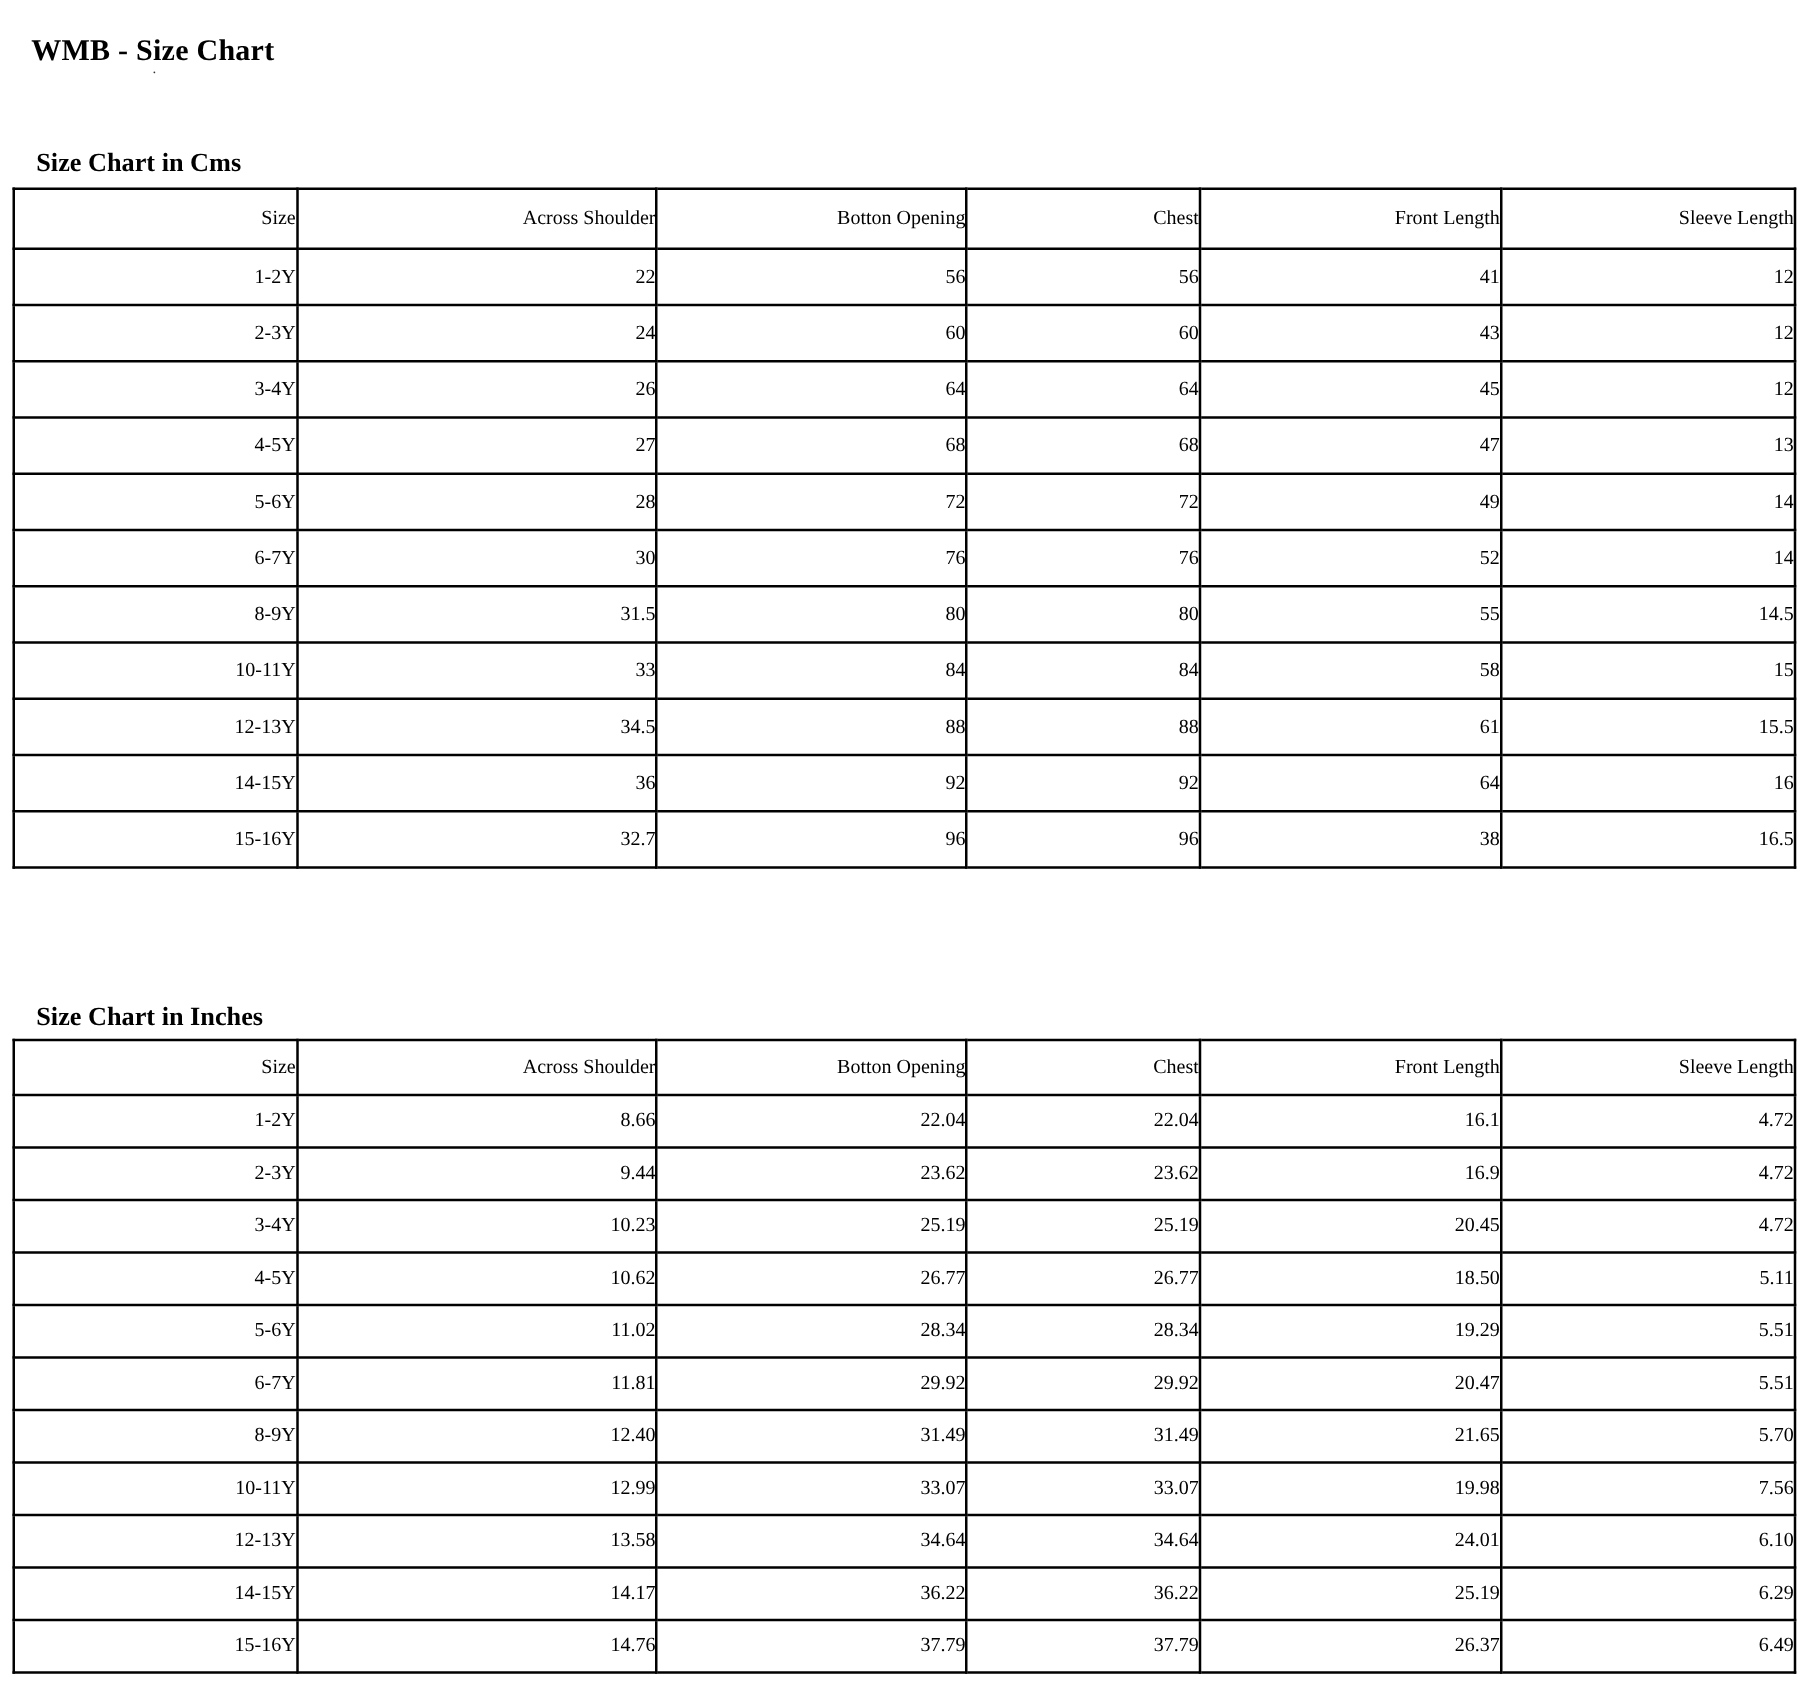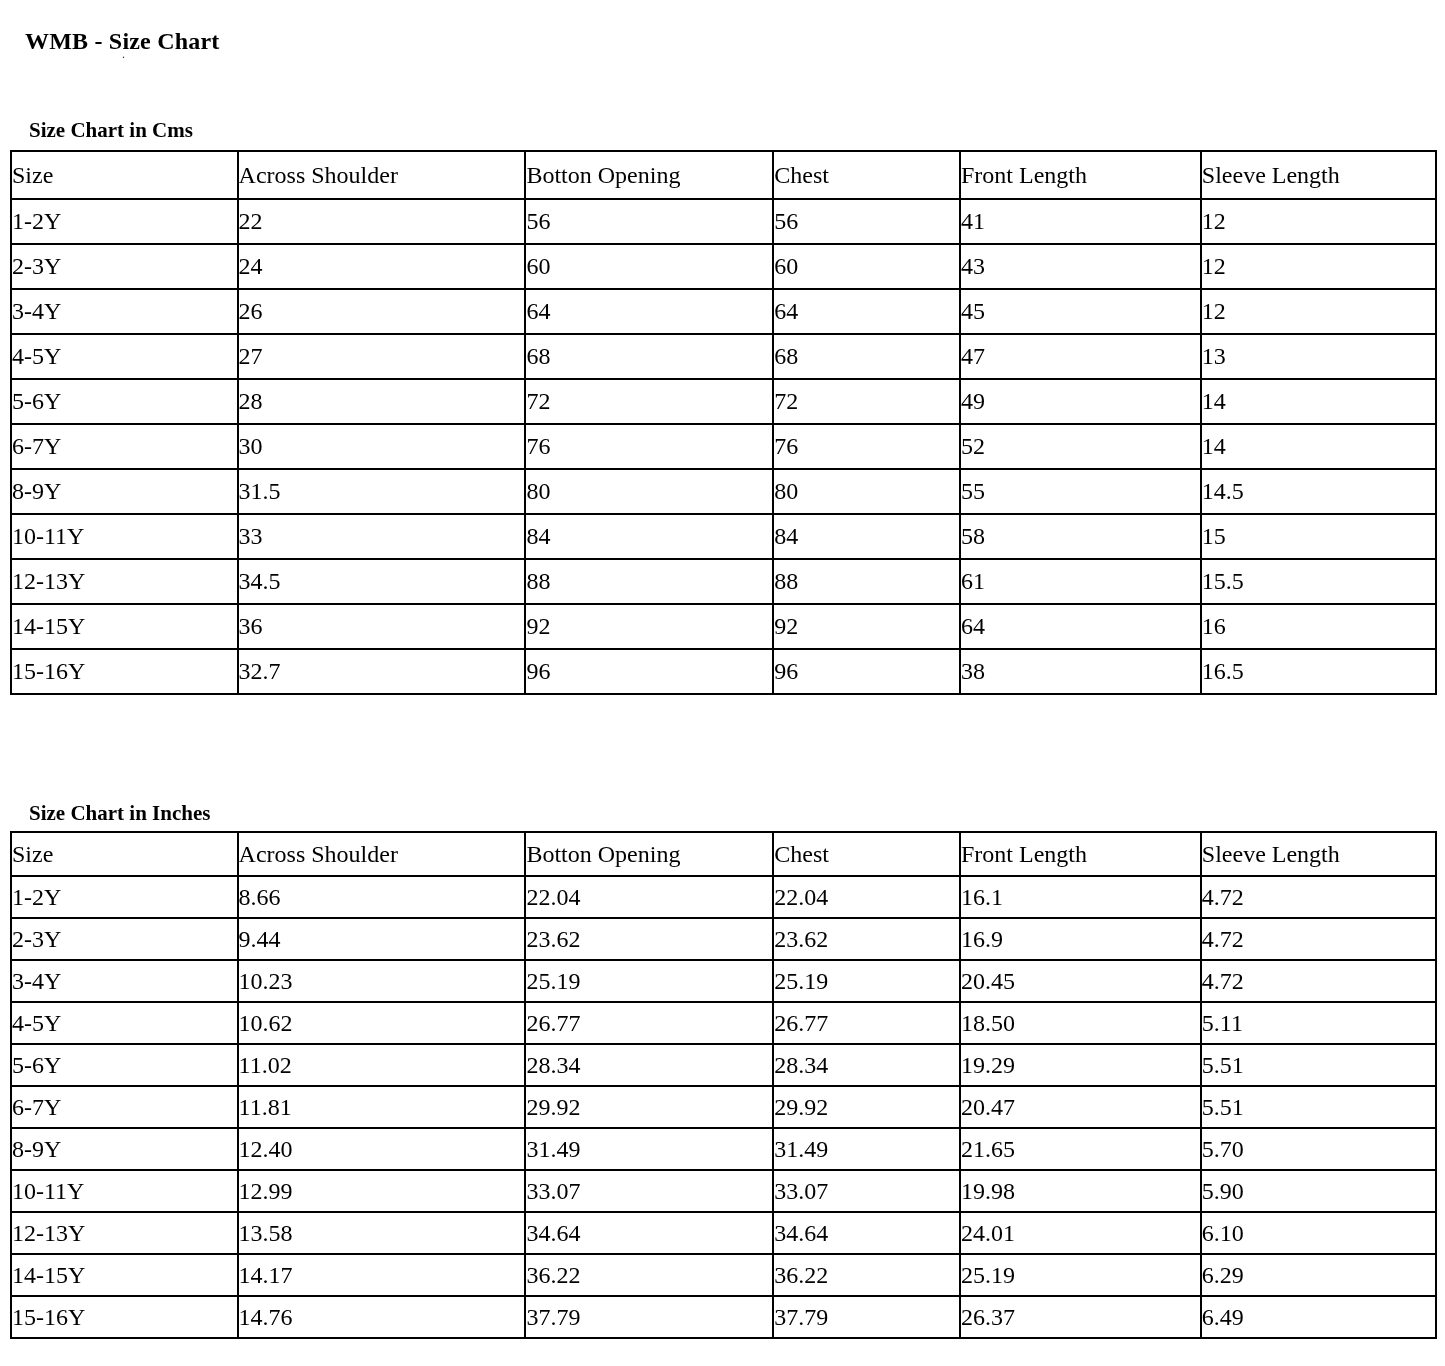--- a/index.html
+++ b/index.html
@@ -43,22 +43,22 @@
   }
   .heading-cms { top: 114px; }
   .heading-inches { top: 797px; }
 
   table.size-table {
     position: absolute;
     left: 10px;
     width: 1427px;
     border-collapse: collapse;
     table-layout: fixed;
-    font-size: 24px;
-    text-align: left;
+    font-size: 16px;
+    text-align: right;
   }
   .table-cms { top: 150px; }
   .table-inches { top: 831px; }
 
   table.size-table th,
   table.size-table td {
     border: 2px solid #000000;
     font-weight: normal;
     padding: 0;
     vertical-align: middle;
@@ -275,21 +275,21 @@
           <td>31.49</td>
           <td>21.65</td>
           <td>5.70</td>
         </tr>
         <tr>
           <td>10-11Y</td>
           <td>12.99</td>
           <td>33.07</td>
           <td>33.07</td>
           <td>19.98</td>
-          <td>5.90</td>
+          <td>7.56</td>
         </tr>
         <tr>
           <td>12-13Y</td>
           <td>13.58</td>
           <td>34.64</td>
           <td>34.64</td>
           <td>24.01</td>
           <td>6.10</td>
         </tr>
         <tr>

